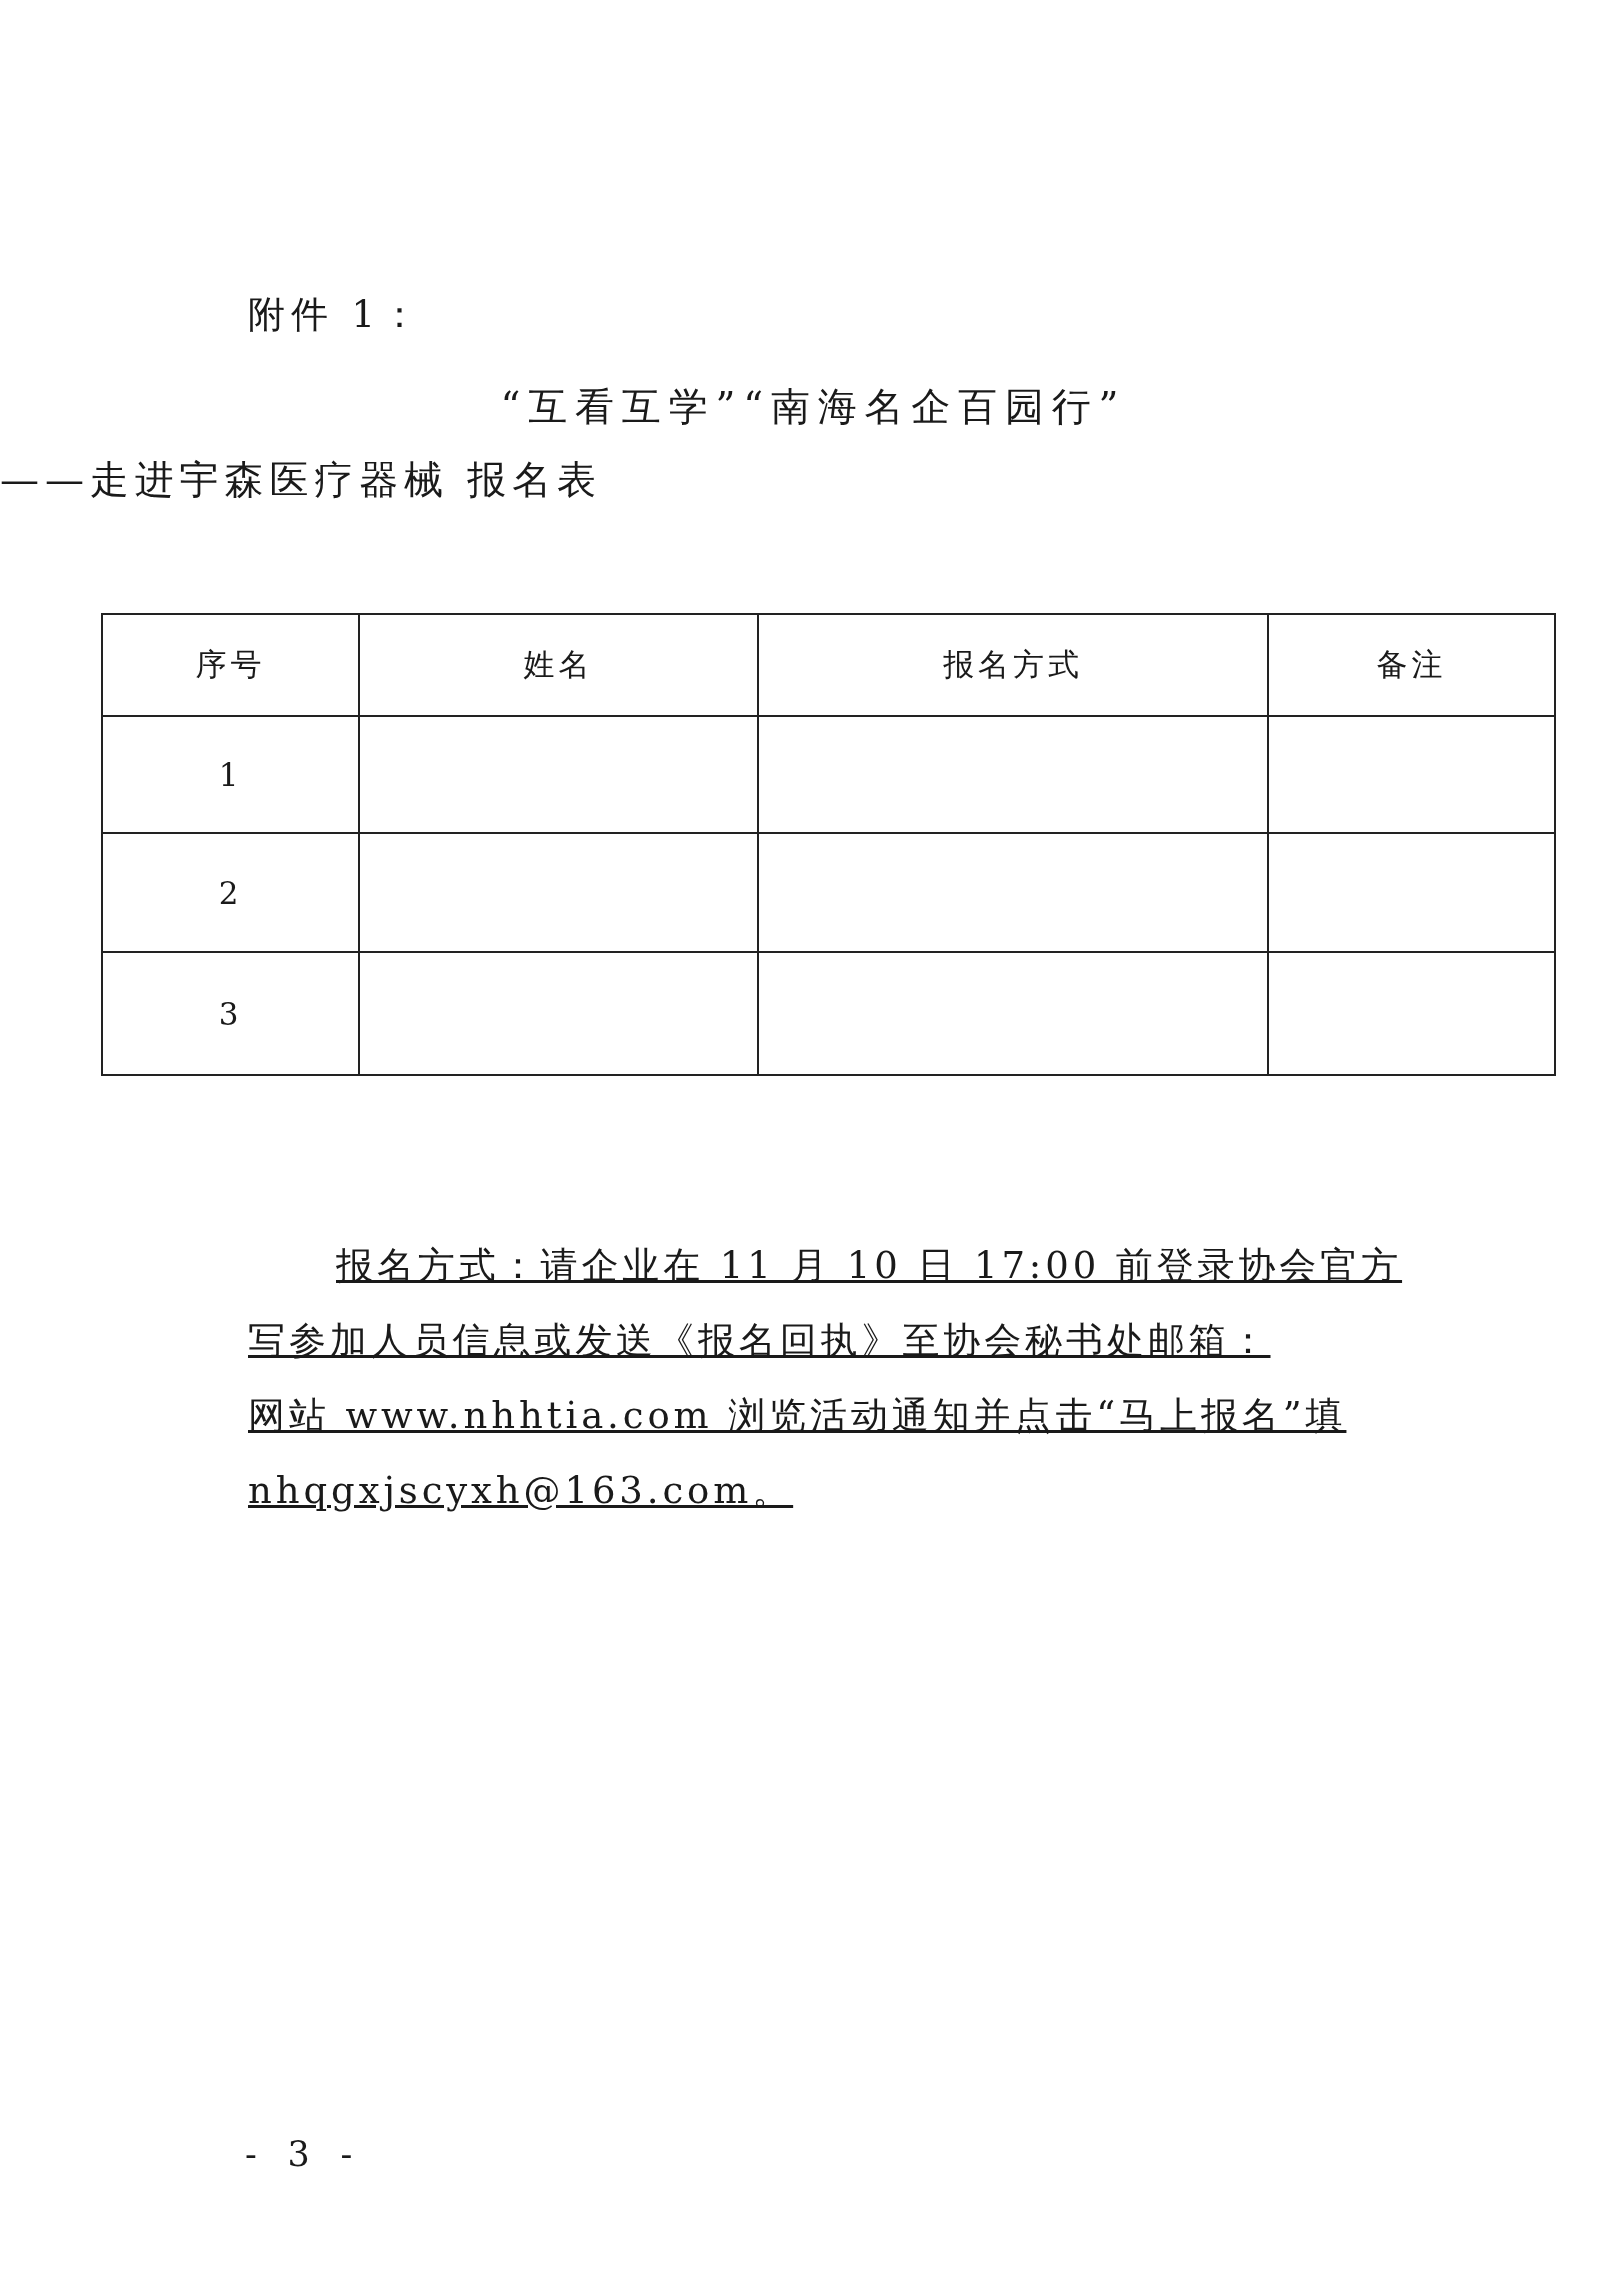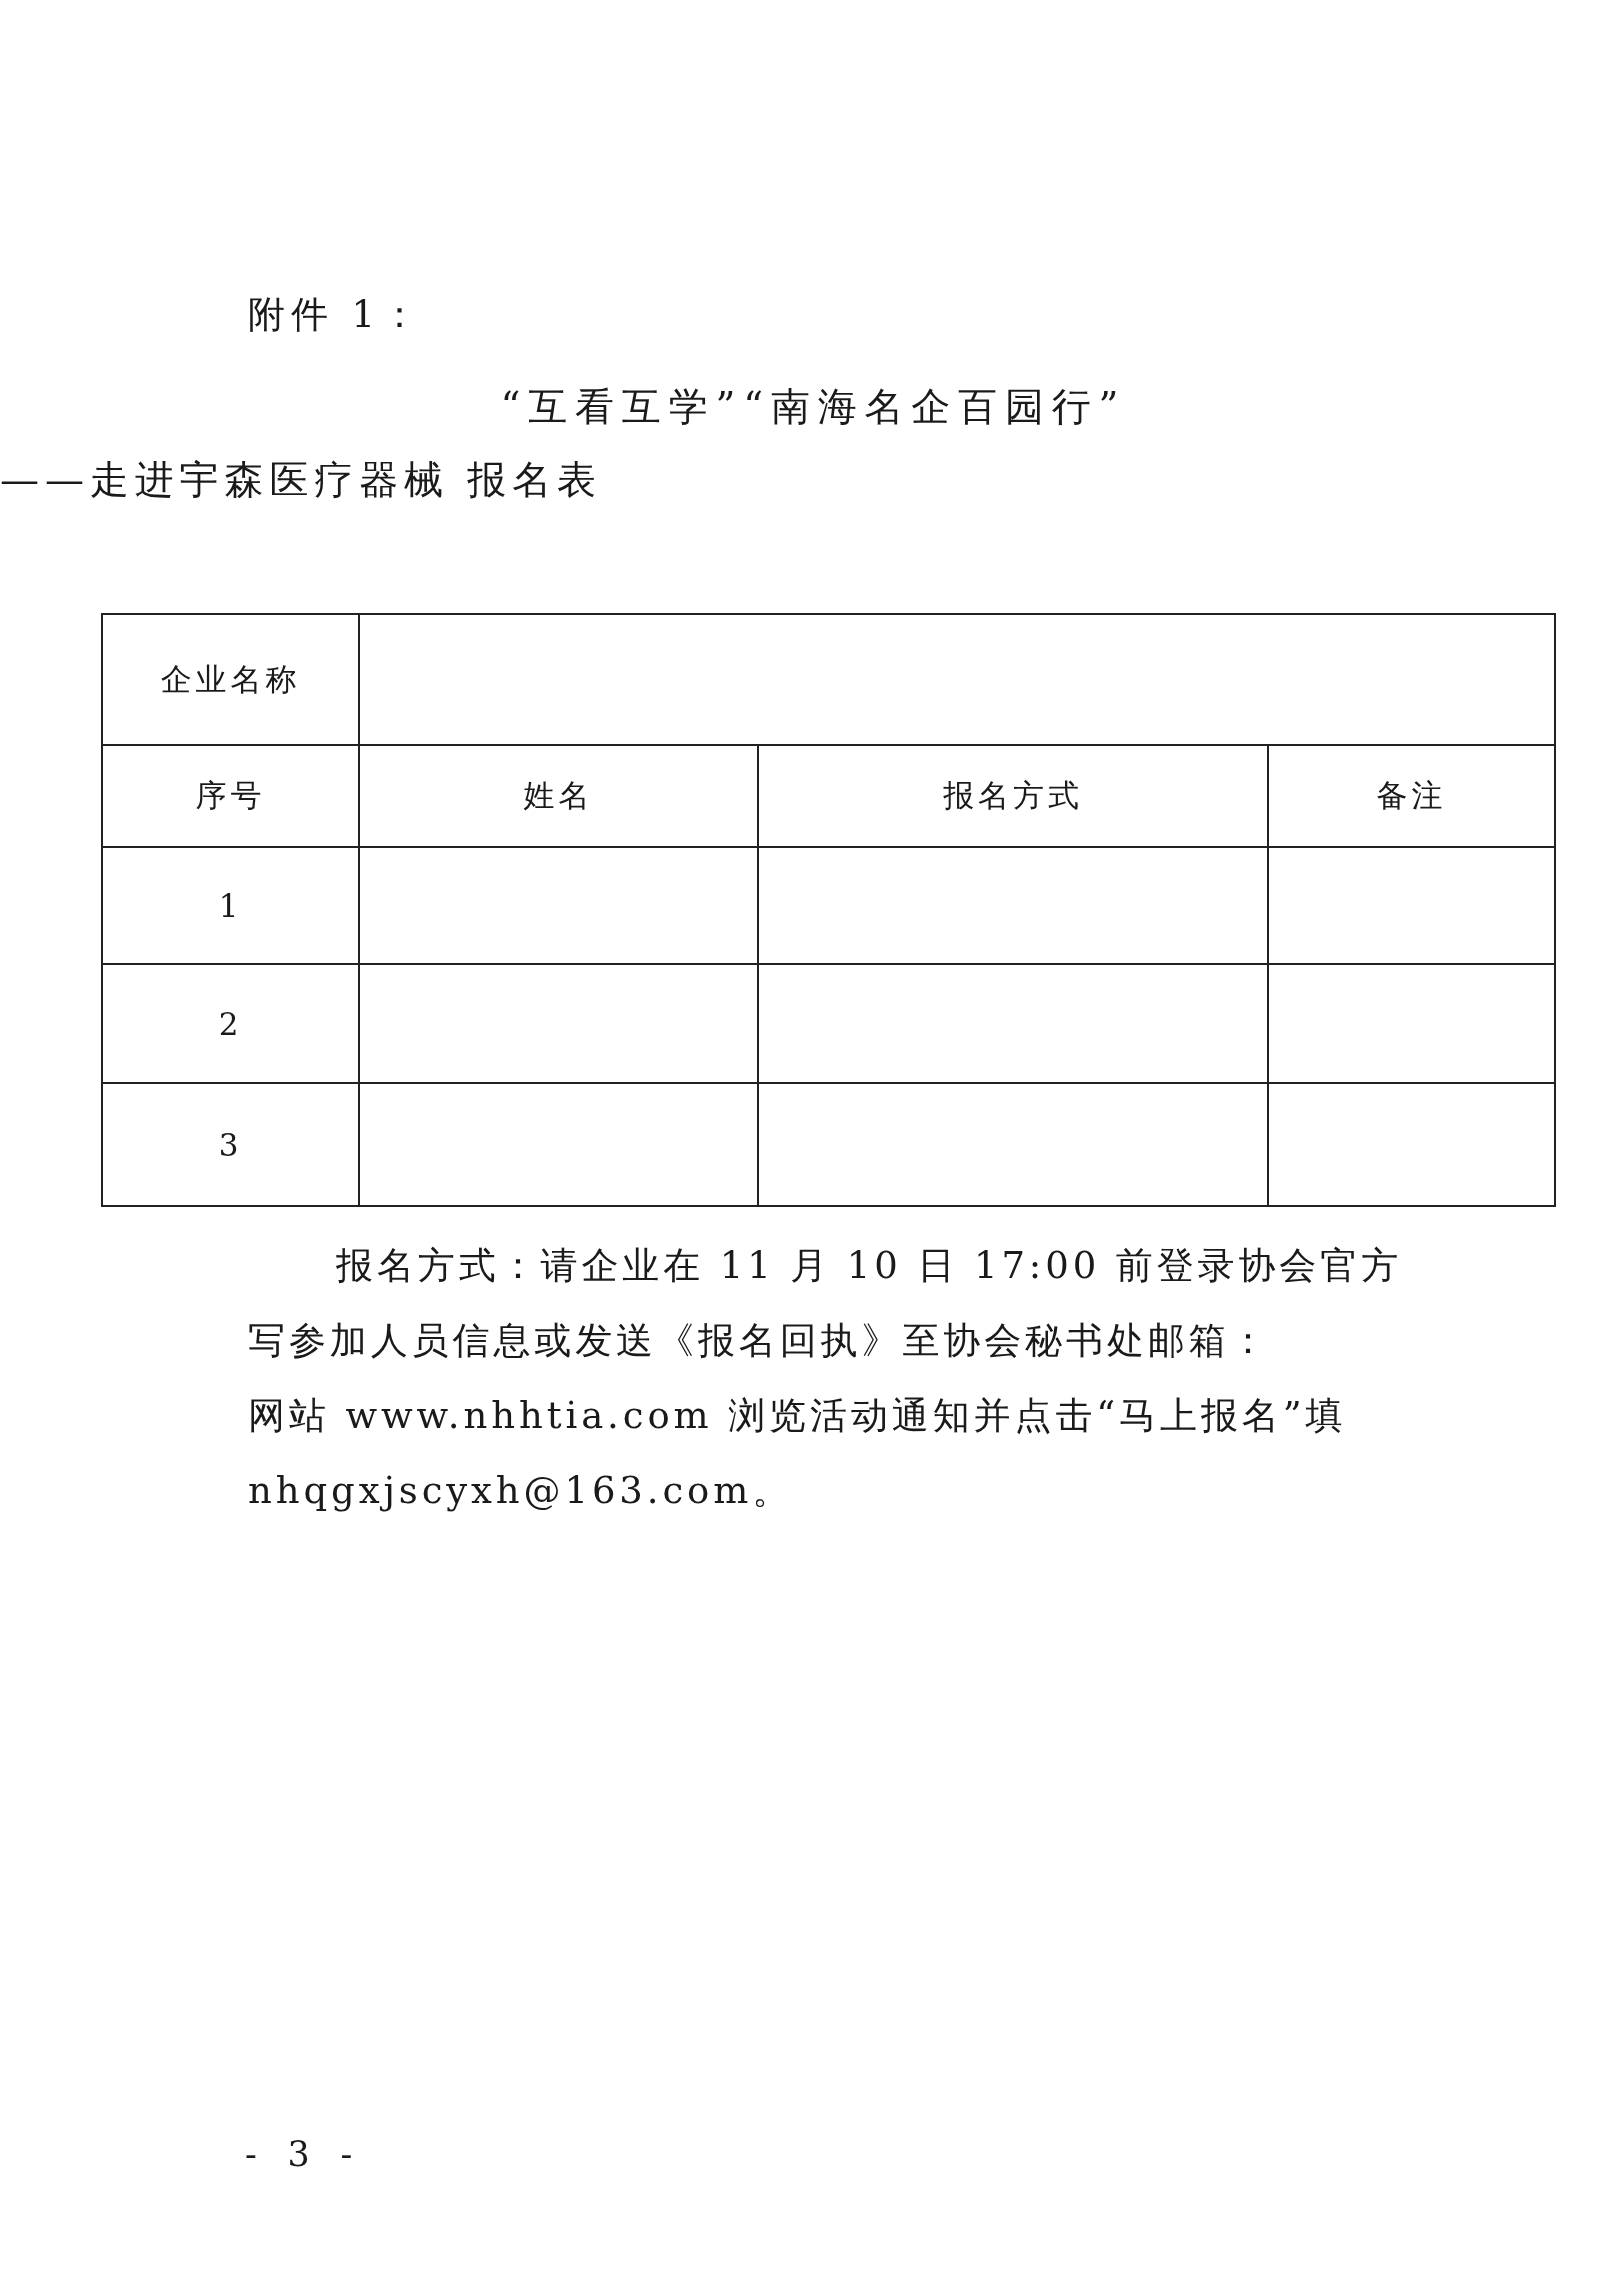--- a/index.html
+++ b/index.html
@@ -25,24 +25,20 @@
 <div class="abs" id="title-line-2">——走进宇森医疗器械 报名表</div>
 
 <table class="reg">
   <colgroup>
     <col style="width:257px">
       <col style="width:399px">
       <col style="width:510px">
       <col style="width:287px">
   </colgroup>
   <tbody>
-      <tr style="height:131px">
-    <td>企业名称</td>
-    <td colspan="3"></td>
-  </tr>
   <tr style="height:102px">
     <td>序号</td>
     <td>姓名</td>
     <td>报名方式</td>
     <td>备注</td>
   </tr>
   <tr style="height:117px">
     <td>1</td>
     <td></td>
     <td></td>
@@ -56,21 +52,21 @@
   </tr>
   <tr style="height:123px">
     <td>3</td>
     <td></td>
     <td></td>
     <td></td>
   </tr>
 </tbody>
   </table>
 
-<div class="para" style="top:1228px;">
+<div class="para" style="top:1228px;text-decoration:underline;">
   <span class="line first">报名方式：请企业在 11 月 10 日 17:00 前登录协会官方</span>
   <span class="line">写参加人员信息或发送《报名回执》至协会秘书处邮箱：</span>
   <span class="line">网站 www.nhhtia.com 浏览活动通知并点击“马上报名”填</span>
   <span class="line">nhqgxjscyxh@163.com。</span>
 </div>
 
 <div class="abs" id="page-number">- 3 -</div>
 
 
 </body></html>

